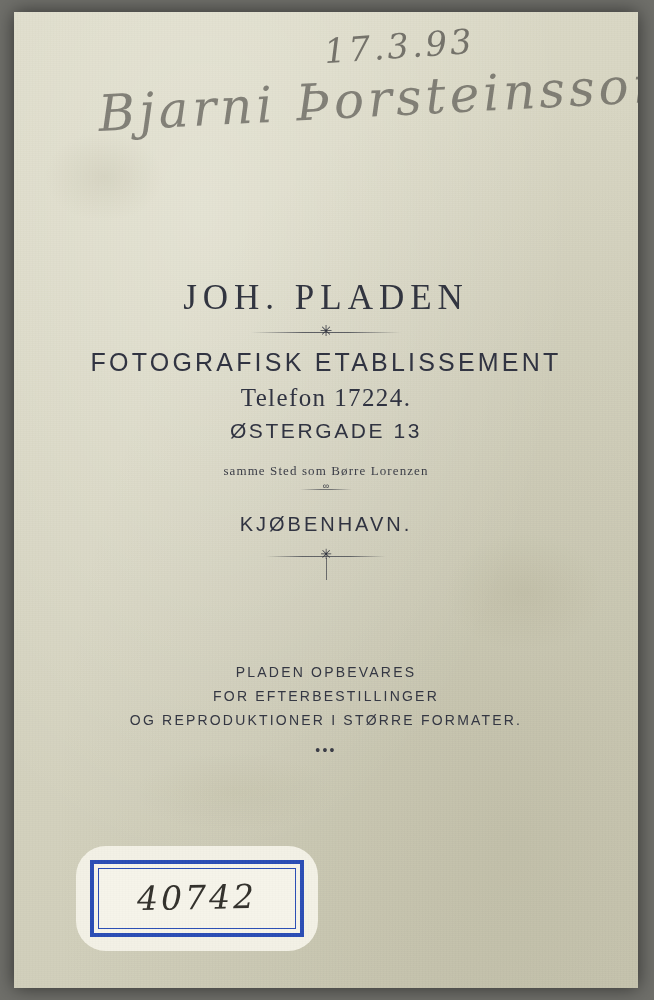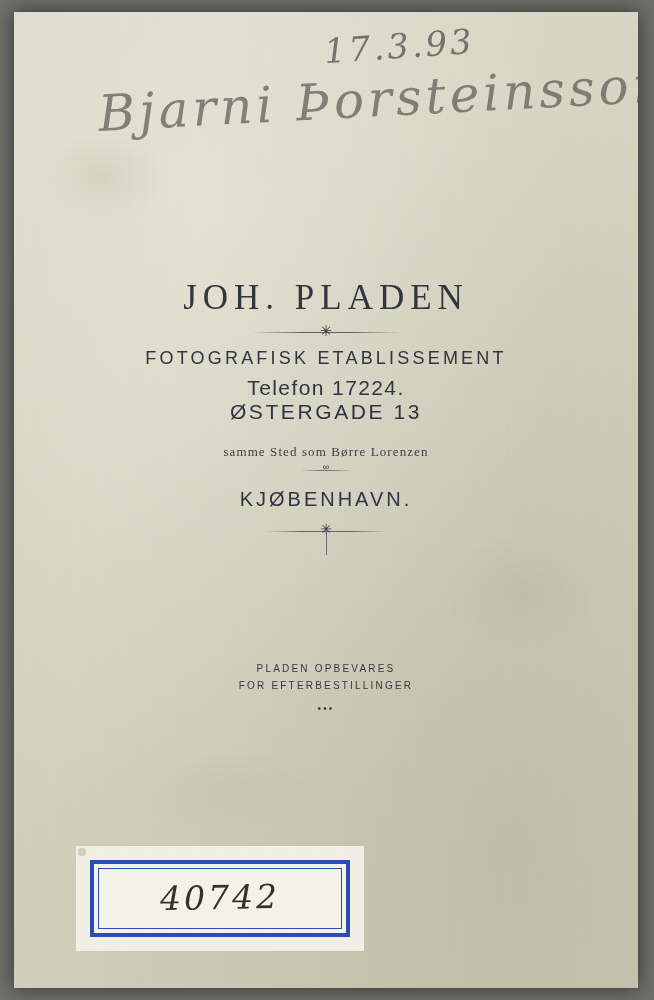--- a/index.html
+++ b/index.html
@@ -103,36 +103,37 @@
     top: -3px;
     transform: translateX(-50%);
     font-size: 15px;
     color: #31343f;
     background: transparent;
     line-height: 1;
   }
 
   #line-etab {
     font-family: "Liberation Sans", sans-serif;
-    font-size: 18px;
+    font-size: 25px;
     letter-spacing: 3.2px;
     color: #2f3240;
     margin-top: 2px;
   }
   #line-tlf {
-    font-family: Liberation Sans, sans-serif;
-    font-size: 21px;
+    font-family: Liberation Serif, serif;
+    font-size: 25px;
     letter-spacing: 1.4px;
     margin-top: 7px;
     color: #2f3240;
   }
   #line-addr {
     font-family: "Liberation Sans", sans-serif;
     font-size: 21px;
     letter-spacing: 2.6px;
+    margin-top: 7px;
     color: #2f3240;
   }
   #line-same {
     font-family: "Liberation Serif", serif;
     font-size: 13px;
     letter-spacing: 1.1px;
     margin-top: 20px;
     color: #3a3c46;
   }
   .orn-small {
@@ -154,21 +155,21 @@
     top: -2px;
     transform: translateX(-50%);
     font-size: 9px;
     color: #31343f;
     line-height: 1;
   }
   #line-city {
     font-family: "Liberation Sans", sans-serif;
     font-size: 20px;
     letter-spacing: 3px;
-    margin-top: 14px;
+    margin-top: 20px;
     color: #2f3240;
   }
 
   
   #orn-bottom {
     margin: 14px auto 0 auto;
     width: 120px;
     height: 34px;
     position: relative;
   }
@@ -200,40 +201,41 @@
   #note {
     position: absolute;
     left: 0;
     right: 0;
     top: 648px;
     text-align: center;
     color: #333642;
     font-family: "Liberation Sans", sans-serif;
   }
   #note div {
-    font-size: 10px;
+    font-size: 14px;
     letter-spacing: 2.2px;
     line-height: 1.72;
   }
   #note-orn {
     margin-top: 6px;
     font-size: 9px;
     letter-spacing: 2px;
     color: #3a3c46;
   }
 
   
   #label {
     position: absolute;
     left: 62px;
     top: 834px;
-    width: 288px;
+    width: 242px;
     height: 105px;
     background: #f3f1e6;
     box-shadow: 0 1px 3px rgba(0,0,0,0.30);
+    border-radius: 30px;
     
     -webkit-mask-image:
       radial-gradient(circle at 6px 6px, transparent 4px, #000 4.6px);
   }
   #label-perf {
     position: absolute;
     inset: 0;
     background: #f3f1e6;
     -webkit-mask:
       radial-gradient(circle 4.2px at 50% 0, transparent 98%, #000) 0 0/13.1px 100% repeat-x,
@@ -317,20 +319,21 @@
     <div id="orn-bottom">
       <div class="hline"></div>
       <div class="star">✳</div>
       <div class="vline"></div>
     </div>
   </div>
 
   <div id="note">
     <div>PLADEN OPBEVARES</div>
     <div>FOR EFTERBESTILLINGER</div>
+    <div>OG REPRODUKTIONER I STØRRE FORMATER.</div>
     <div id="note-orn">•••</div>
   </div>
 
   <div id="label">
     <div id="label-perf"></div>
     <div id="label-frame">
       <div id="label-inner">
         <span id="label-number">40742</span>
       </div>
     </div>

